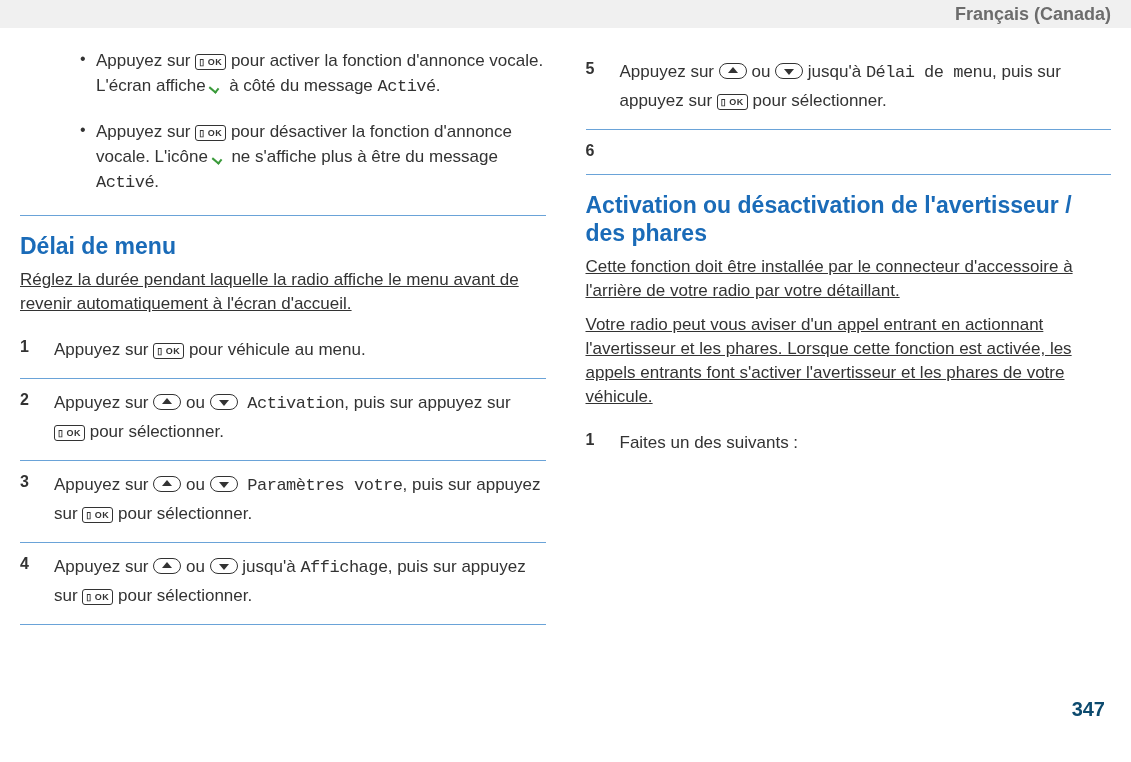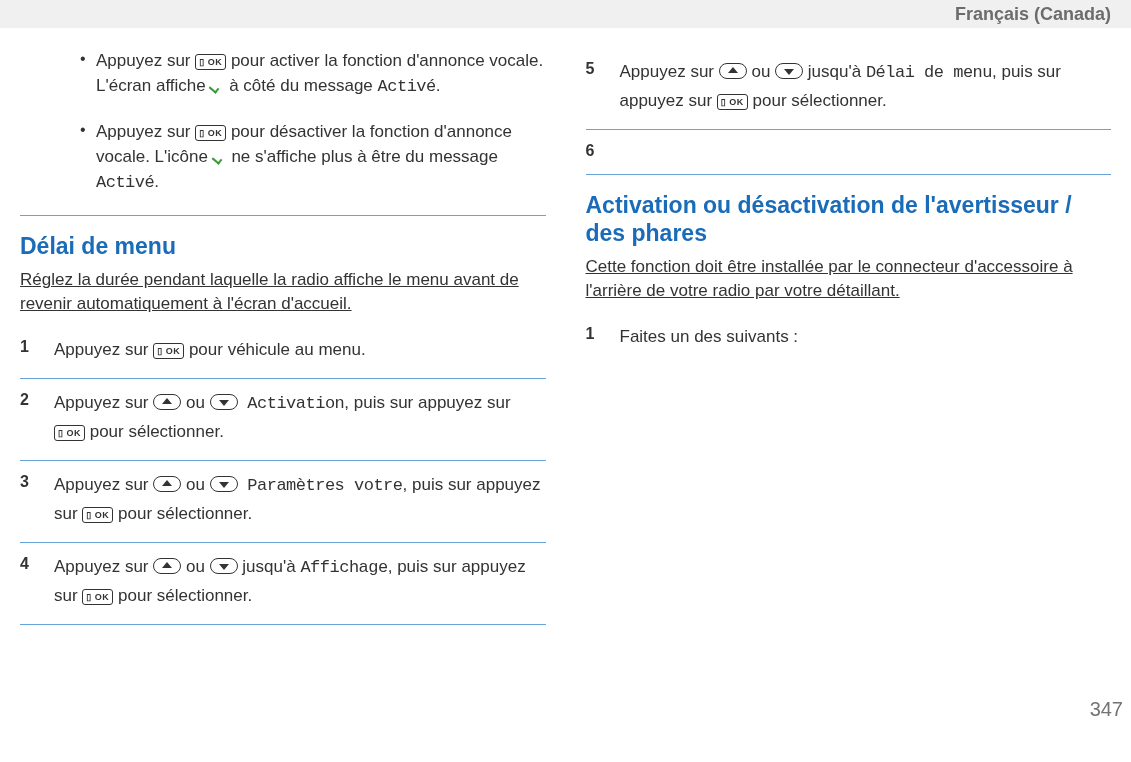--- a/index.html
+++ b/index.html
@@ -131,23 +131,23 @@
     content: "";
     position: absolute;
     left: 0; top: 4px;
     width: 4px; height: 7px;
     border-left: 2.5px solid #3a9a3a;
     border-bottom: 2.5px solid #3a9a3a;
     transform: rotate(-50deg);
   }
   .page-num {
     text-align: right;
-    padding: 0 8px 14px 0;
-    color: #737373;
-    font-weight: normal;
+    padding: 0 26px 14px 0;
+    color: #0c4a6e;
+    font-weight: bold;
     font-size: 20px;
   }
 </style>
 </head>
 <body>
 
 <div class="header-bar">
   <span class="lang">Français (Canada)</span>
 </div>
 
@@ -206,20 +206,21 @@
       <span>Appuyez sur </span><span class="icon-up"></span><span> ou </span><span class="icon-down"></span><span> jusqu'à </span><span class="mono">Délai de menu</span><span>, puis sur appuyez sur </span><span class="icon-ok">▯ OK</span><span> pour sélectionner.</span>
     </div>
   </div>
 
   <div class="step">
     <div class="step-num">6</div>
   </div>
 
   <h2>Activation ou désactivation de l'avertisseur / des phares</h2>
   <div class="intro">Cette fonction doit être installée par le connecteur d'accessoire à l'arrière de votre radio par votre détaillant.</div>
+  <div class="intro">Votre radio peut vous aviser d'un appel entrant en actionnant l'avertisseur et les phares. Lorsque cette fonction est activée, les appels entrants font s'activer l'avertisseur et les phares de votre véhicule.</div>
 
   <div class="step noborder">
     <div class="step-num">1</div>
     <div class="step-body">Faites un des suivants :</div>
   </div>
 
 </div>
 
 <div class="page-num">347</div>
 

